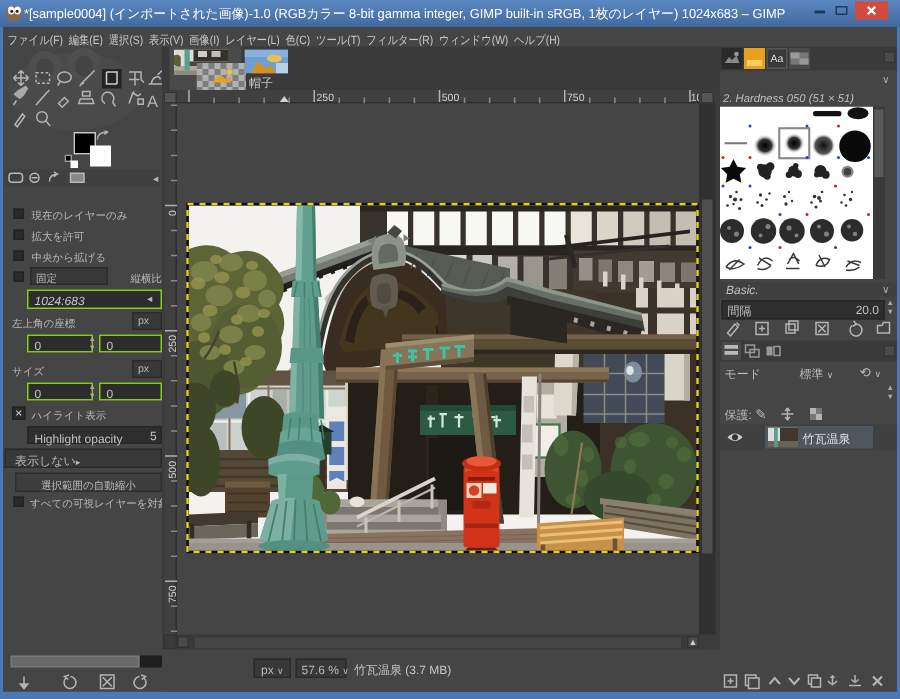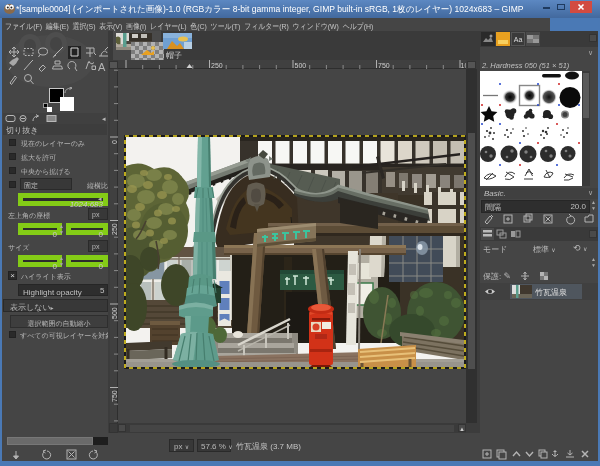--- a/index.html
+++ b/index.html
@@ -3,27 +3,27 @@
 <meta charset="utf-8">
 <style>
 * { margin:0; padding:0; box-sizing:border-box; }
 svg { display:block; }
 html,body { width:600px; height:466px; overflow:hidden; background:#4a79b5; font-family:"Liberation Sans", sans-serif; }
 .abs { position:absolute; }
 #win { position:absolute; left:0; top:0; width:600px; height:466px; background:#4a79b5; }
 #titlebar { position:absolute; left:0; top:0; width:600px; height:18px;
   background:linear-gradient(#5c88c2,#42699e); color:#fff; font-size:9px; }
 #titletxt { position:absolute; left:16px; top:3.5px; white-space:nowrap; font-size:8.7px; transform:scaleX(0.985); transform-origin:0 50%; }
-#menubar { position:absolute; left:2px; top:18px; width:548px; height:13px; background:#454545; color:#c8c8c8; font-size:8px; }
+#menubar { position:absolute; left:2px; top:18px; width:596px; height:13px; background:#454545; color:#c8c8c8; font-size:8px; }
 #content { position:absolute; left:2px; top:31px; width:596px; height:430px; background:#454545; }
 #toolbox { position:absolute; left:0px; top:0px; width:106px; height:430px; background:#454545; }
 #canvasarea { position:absolute; left:106px; top:0px; width:372px; height:430px; background:#3c3c3c; }
 #rightpanel { position:absolute; left:478px; top:0px; width:118px; height:430px; background:#454545; }
 .t7 { font-size:7px; color:#b8b8b8; }
-.inp { background:#2c2c2c; border:5px solid #84cc16; color:#c8c8c8;text-align:right; }
+.inp { background:#2c2c2c; border:1px solid #84cc16; color:#c8c8c8; }
 .chk { width:7px; height:7px; background:#2a2a2a; border:1px solid #222; display:block; }
 </style>
 </head>
 <body>
 <div id="win">
 
   <div id="titlebar">
     <svg class="abs" style="left:3px;top:2px" width="13" height="13" viewBox="0 0 13 13">
         <ellipse cx="6.5" cy="7" rx="5.5" ry="5" fill="#8a6a4a"></ellipse>
         <ellipse cx="4.5" cy="5" rx="2.2" ry="2.6" fill="#fff"></ellipse>
@@ -97,21 +97,20 @@
           <g stroke="#b8b8b8" fill="none">
             <rect x="1" y="1.5" width="9" height="6" rx="2"></rect>
             <circle cx="18" cy="4.5" r="3"></circle>
             <path d="M16 4.5 h4"></path>
             <path d="M28 7 c0-4 3-5 6-5 M33 2 l-2-1.5 M33 2 l-2 1.8"></path>
             <rect x="42" y="1.5" width="9" height="6" fill="#888"></rect>
           </g>
         </svg>
       <div class="abs t7" style="left:100px;top:84px">◂</div>
 
-      <div class="abs" style="left:1px;top:93px;width:104px;height:11px;background:#3d3d3d;color:#c0c0c0;font-size:8px;padding:1px 0 0 3px">切り抜き</div>
 
       <div class="abs" style="left:7px;top:108px">
           <span class="chk"></span>
         </div>
       <div class="abs t7" style="left:19px;top:108px">現在のレイヤーのみ</div>
       <div class="abs" style="left:7px;top:122px">
           <span class="chk"></span>
         </div>
       <div class="abs t7" style="left:19px;top:122px">拡大を許可</div>
       <div class="abs" style="left:7px;top:136px">

